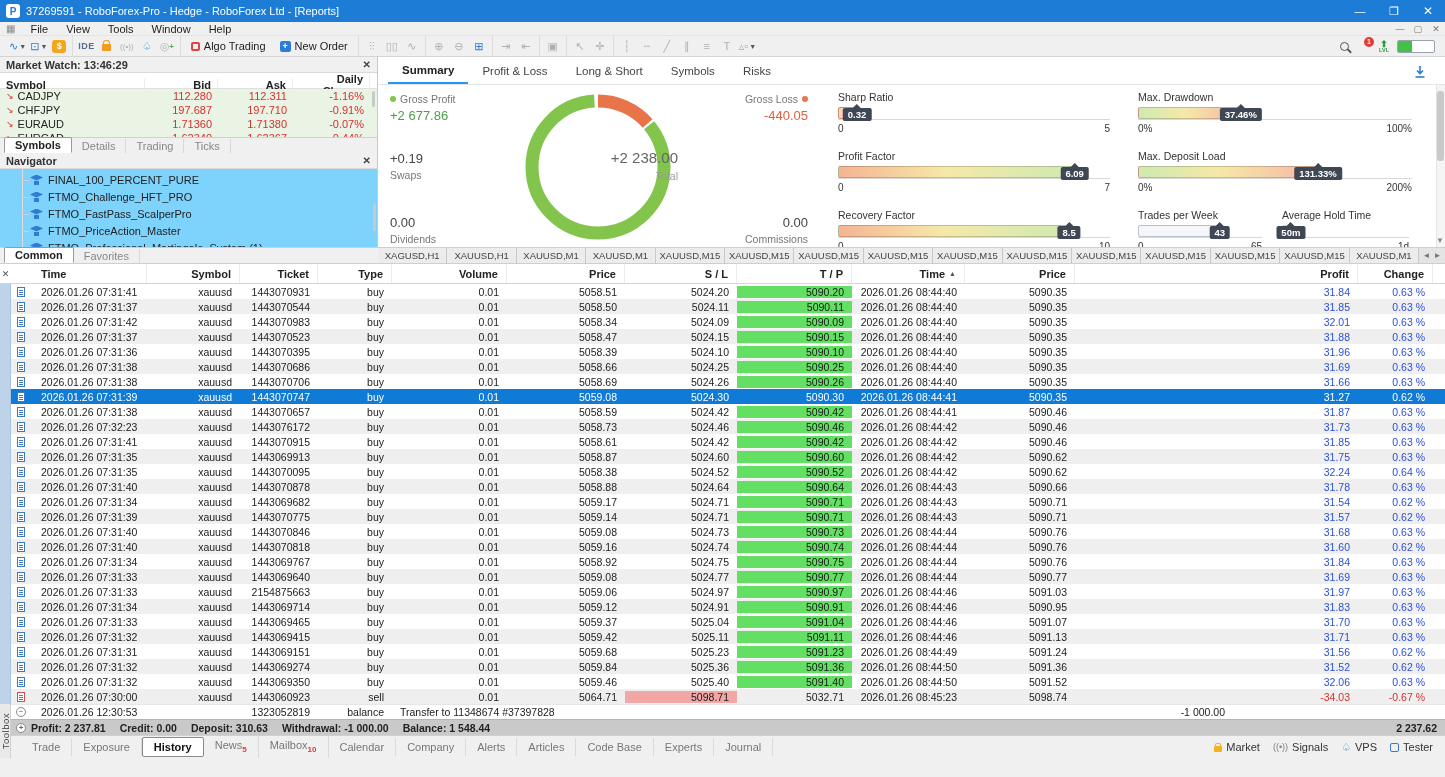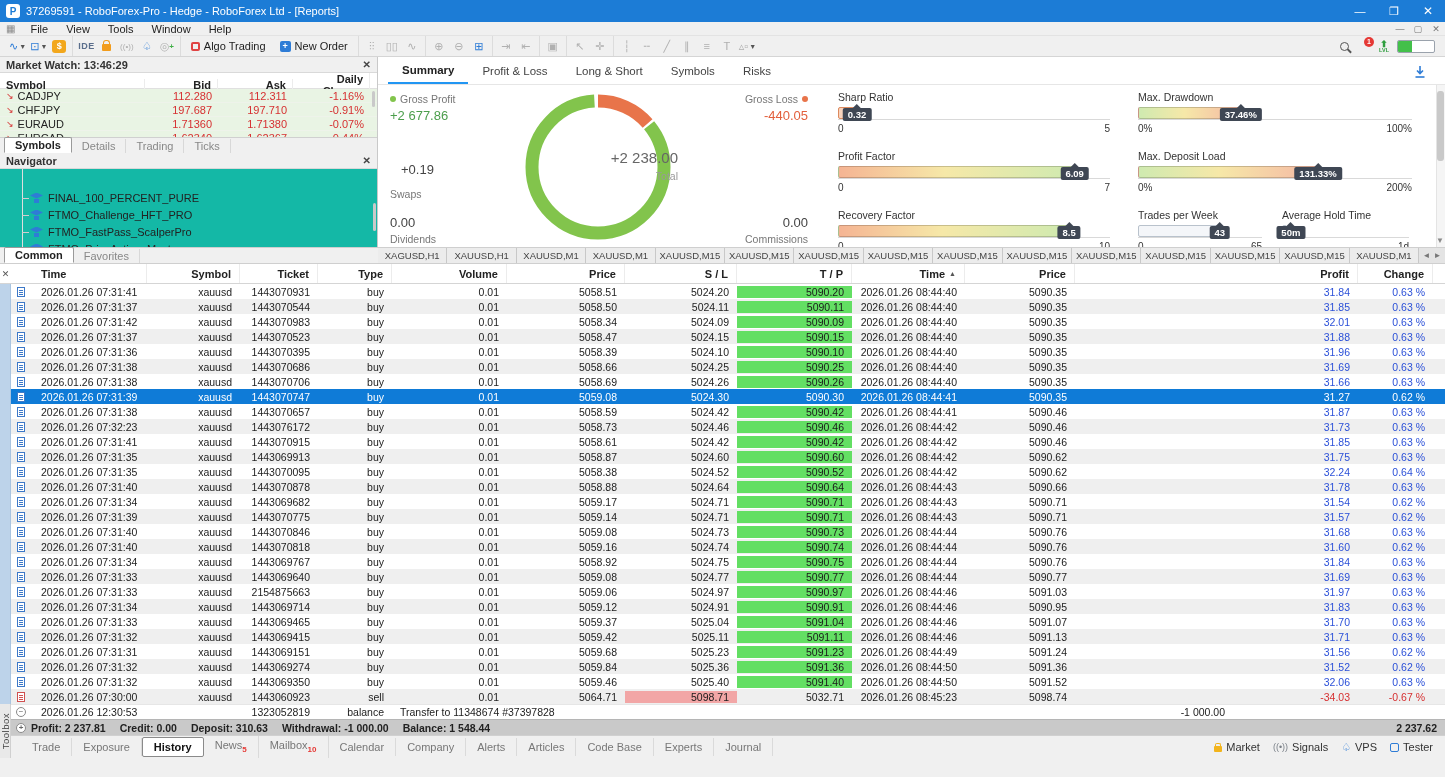--- a/index.html
+++ b/index.html
@@ -60,21 +60,21 @@
   .mw-row { height:14px; display:grid; grid-template-columns:145px 73px 75px 77px 8px; align-items:center; background:#e9f4e4; border-bottom:1px solid #eef3ea; }
   .mw-row div { padding:0 6px; text-align:right; color:#d63031; }
   .mw-row .sym { text-align:left; color:#222; display:flex; align-items:center; gap:4px; }
   .mw-row .arr { color:#d63031; font-size:9px; }
   .mw-partial { height:6px; overflow:hidden; }
   .mw-scroll { position:relative; }
   .tabs-band { height:16px; background:#f0f0f0; border-top:1px solid #d0d0d0; display:flex; align-items:flex-end; padding-left:4px; flex:0 0 auto; }
   .tab-sm { padding:1px 10px; color:#888; border-right:1px solid #d8d8d8; }
   .tab-sm.active { background:#fff; border:1px solid #9a9a9a; border-bottom:1px solid #fff; color:#222; font-weight:bold; border-radius:2px 2px 0 0; }
   
-  .nav-items { flex:1; overflow:hidden; background:#14b8a6; padding-top:20px; position:relative; }
+  .nav-items { flex:1; overflow:hidden; background:#7dd3fc; padding-top:2px; position:relative; }
   .nav-item { height:17px; display:flex; align-items:center; gap:5px; padding-left:30px; position:relative; }
   .nav-item:before { content:""; position:absolute; left:22px; top:50%; width:7px; height:1px; background:#cfcfcf; }
   .nav-tree-line { position:absolute; left:22px; top:0; bottom:0; width:1px; background:#dedede; }
   .cap-icon { width:13px; height:10px; position:relative; flex:0 0 auto; }
   .cap-icon:before { content:""; position:absolute; top:0; left:0; width:13px; height:6px; background:#2e7cd6; clip-path:polygon(50% 0,100% 50%,50% 100%,0 50%); }
   .cap-icon:after { content:""; position:absolute; bottom:0; left:4px; width:5px; height:4px; background:#2e7cd6; }
   .v-scroll { position:absolute; right:1px; top:20px; width:3px; height:28px; background:#c9c9c9; border-radius:2px; }
 
   
   .reports { flex:1; background:#fff; display:flex; flex-direction:column; position:relative; }
@@ -397,21 +397,21 @@
       </svg>
       <div class="rep-content">
         <div class="stat" style="left:12px; top:8px;">
           <div class="lab">
               <span class="dot" style="background:var(--donut-green,#82c44c);"></span>
               <span>Gross Profit</span>
             </div>
           <div class="val green-txt">+2 677.86</div>
         </div>
         <div class="stat" style="left:12px; top:66px;">
-          <div class="val dark-txt" style="margin:11px;">+0.19</div>
+          <div class="val dark-txt" style="margin:0;">+0.19</div>
           <div class="lab" style="margin-top:3px;">Swaps</div>
         </div>
         <div class="stat" style="left:12px; top:130px;">
           <div class="val dark-txt" style="margin:0;">0.00</div>
           <div class="lab" style="margin-top:3px;">Dividends</div>
         </div>
         <div class="stat right-stat" style="left:310px; top:8px; width:120px;">
           <div class="lab">
               <span>Gross Loss</span>
               <span class="dot" style="background:var(--donut-orange,#e8744a);"></span>

